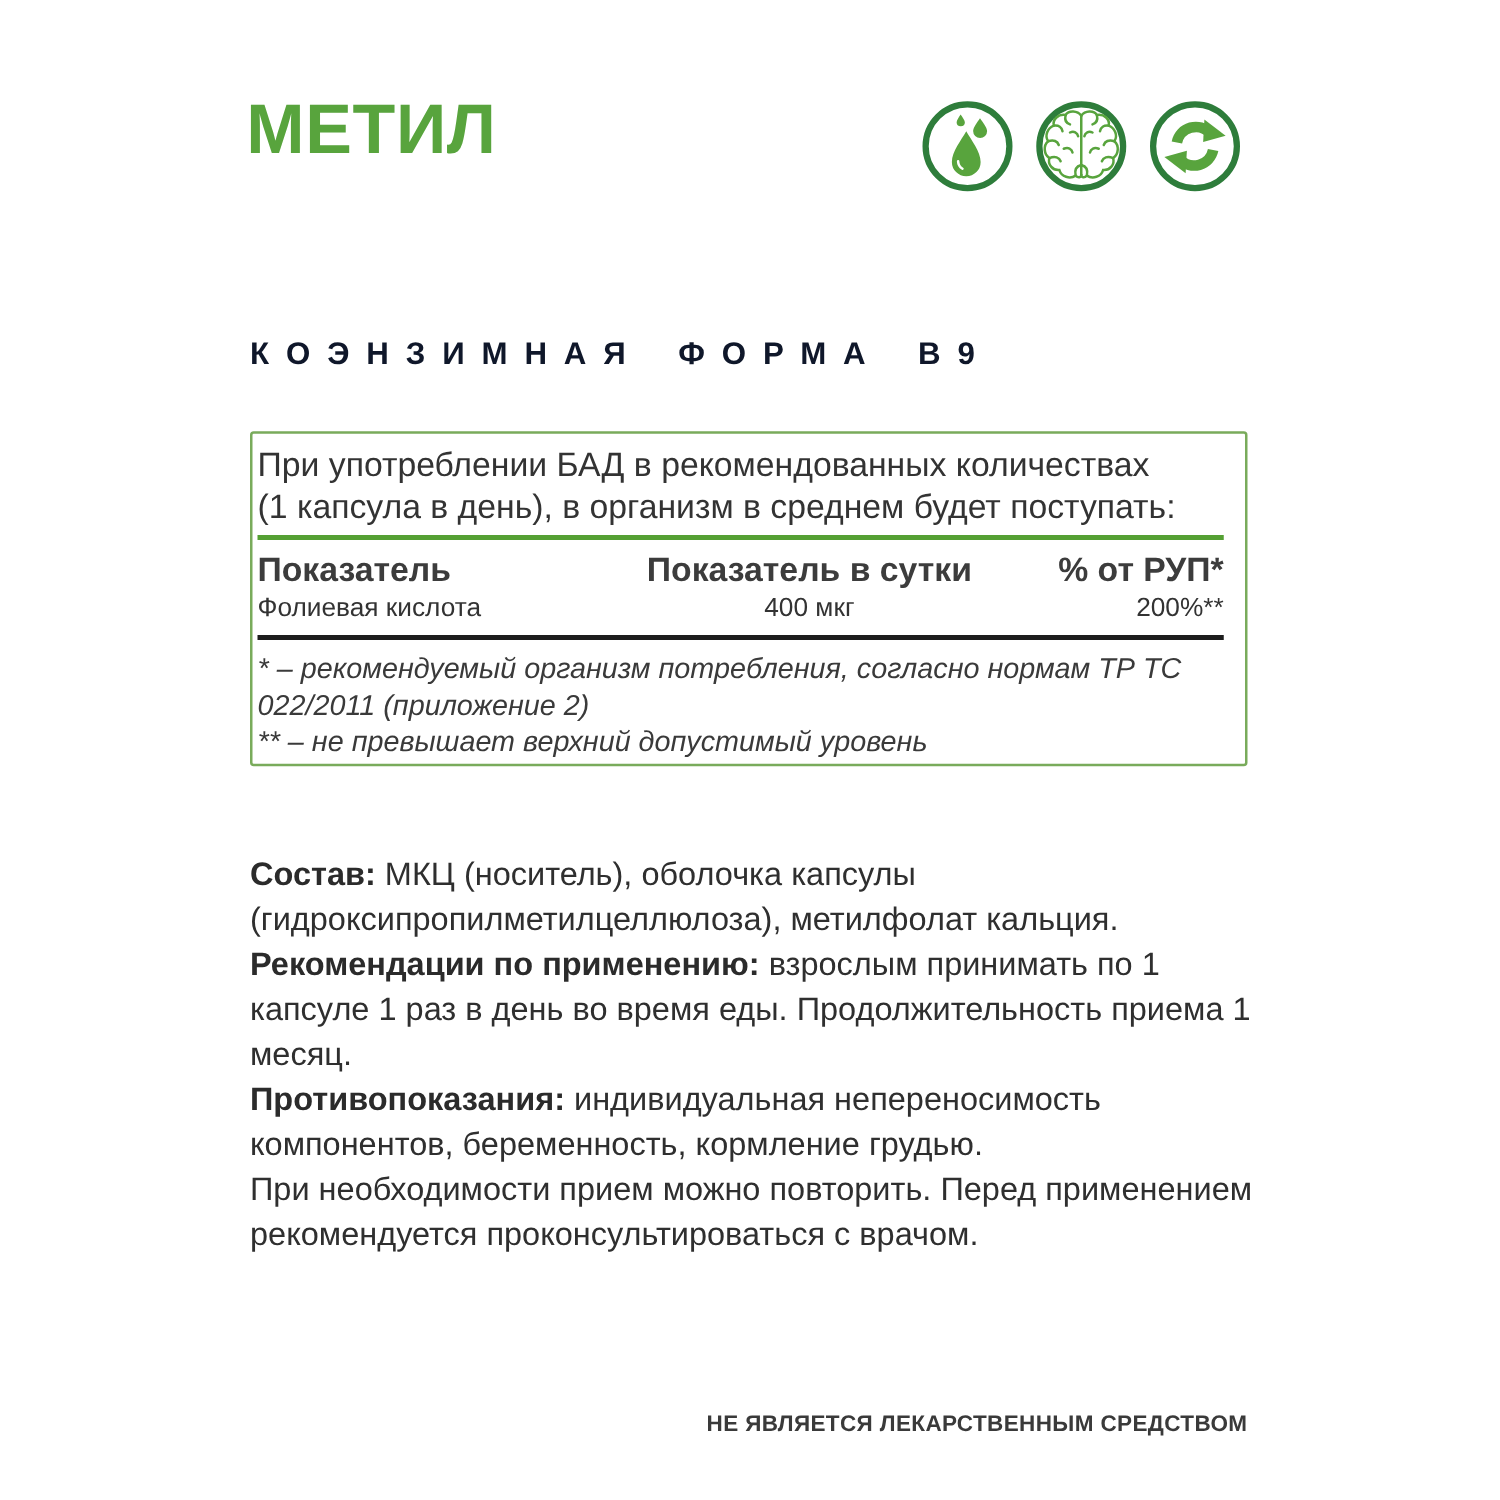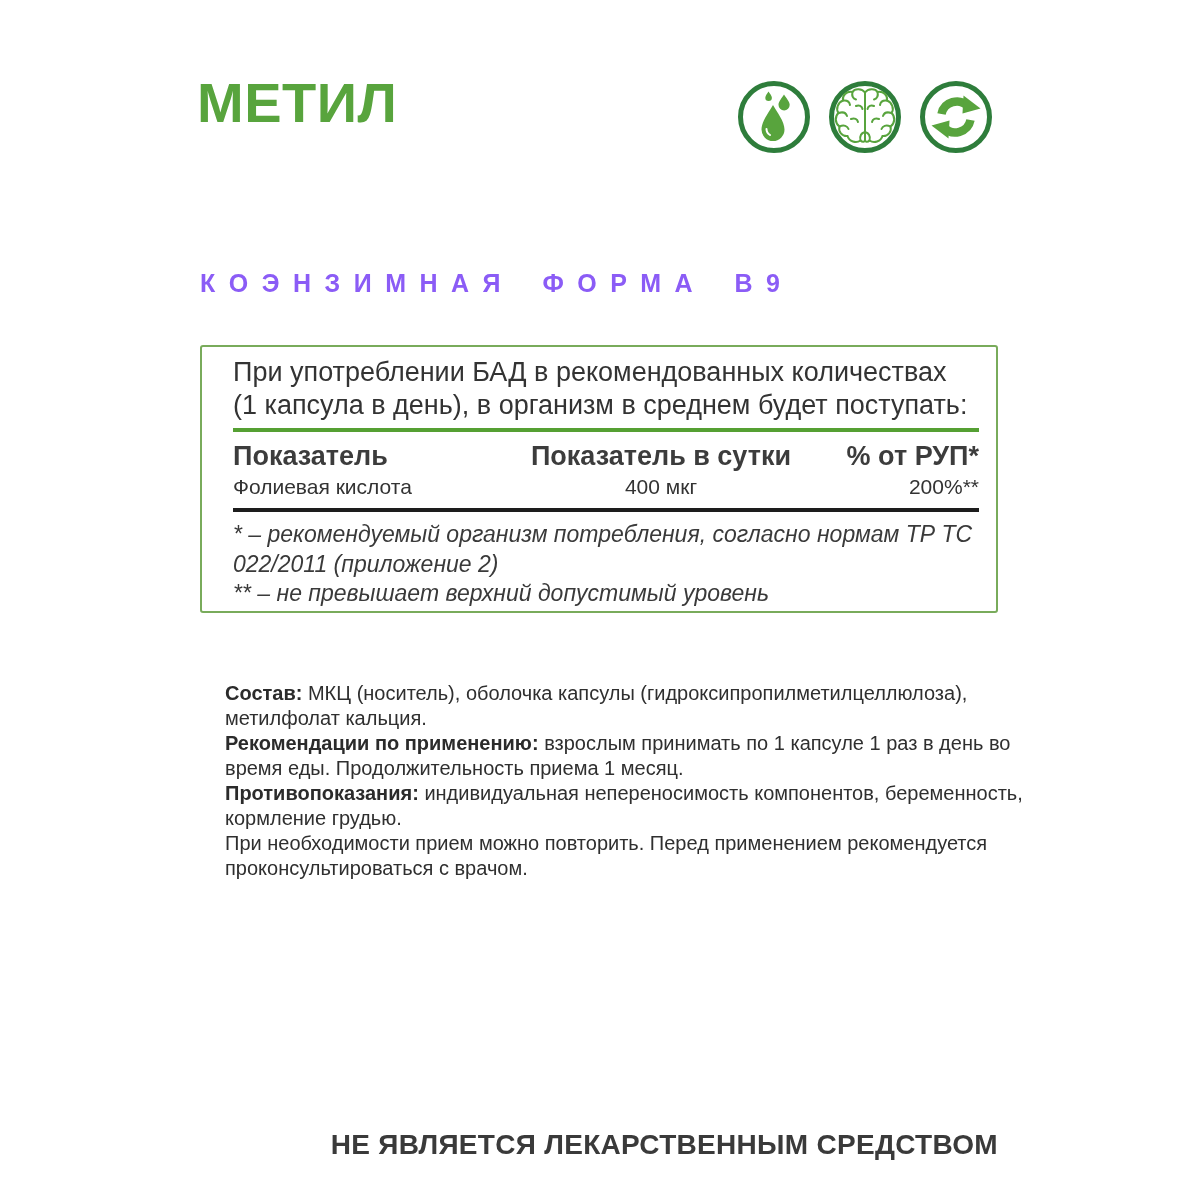--- a/index.html
+++ b/index.html
@@ -11,52 +11,52 @@
     position:absolute;left:197px;top:62px;
     font-size:56px;font-weight:bold;line-height:82px;letter-spacing:.5px;
     color:#58A43D;white-space:pre-line;
   }
   .icon-row{
     position:absolute;left:736px;top:79px;display:flex;gap:15px;
   }
   .icon-row svg{display:block;}
   .subtitle{
     position:absolute;left:200px;top:269px;
-    font-size:25px;font-weight:bold;color:#8b5cf6;
+    font-size:25px;font-weight:bold;color:#0f172a;
     letter-spacing:13.5px;word-spacing:8px;white-space:nowrap;
   }
   .info-box{
     position:absolute;left:200px;top:345px;width:798px;height:268px;
     box-sizing:border-box;border:2px solid #79AB5B;border-radius:3px;
-    padding:9px 17px 10px 31px;
+    padding:9px 17px 10px 4px;
   }
   .intro{
     font-size:27px;line-height:32.5px;color:#333333;
   }
   .rule-green{height:4px;background:#55A033;border:0;margin:7px 0 0 0;}
   .rule-black{height:4px;background:#1D1D1D;border:0;margin:9px 0 0 0;}
   .tbl-row{
     display:grid;grid-template-columns:280px 1fr 170px;align-items:baseline;
   }
   .tbl-row .c2{text-align:center;}
   .tbl-row .c3{text-align:right;}
   .tbl-head{margin-top:9px;font-size:27px;font-weight:bold;color:#3C3C3C;}
   .tbl-data{margin-top:3px;font-size:21px;color:#333333;}
   .footnotes{
     margin-top:8px;font-size:23px;line-height:29.5px;font-style:italic;color:#3A3A3A;
   }
   .body-text{
     position:absolute;left:200px;top:681px;width:812px;
-    font-size:20px;line-height:25px;color:#2F2F2F;margin-left:25px;
+    font-size:26px;line-height:36px;color:#2F2F2F;
   }
   .body-text p{margin:0;}
   .body-text b{color:#2B2B2B;}
   .disclaimer{
     position:absolute;right:202px;top:1129px;
-    font-size:28px;font-weight:bold;letter-spacing:.3px;color:#3A3A3A;white-space:nowrap;
+    font-size:18px;font-weight:bold;letter-spacing:.3px;color:#3A3A3A;white-space:nowrap;
   }
 </style>
 </head>
 <body>
 
 <div class="title"><span>МЕТИЛ</span><br>
 </div>
 
 <div class="icon-row">
   <span>

